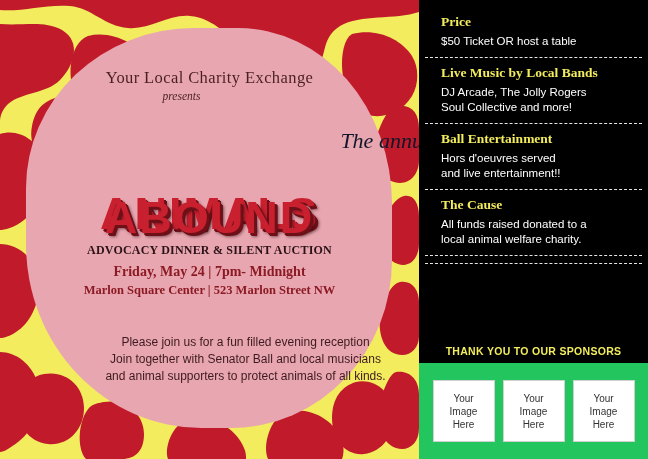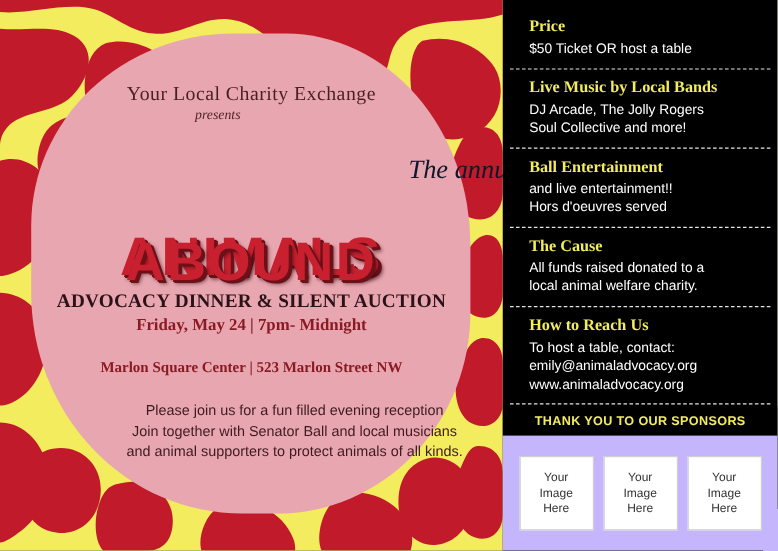--- a/index.html
+++ b/index.html
@@ -103,36 +103,36 @@
   .title-2 {
     top: 192px;
     font-size: 45px;
   }
   .subtitle {
     position: absolute;
     top: 243px;
     width: 419px;
     font-family: "Liberation Serif", serif;
     font-weight: bold;
-    font-size: 16px;
+    font-size: 12px;
     color: #2b1216;
     letter-spacing: 0.2px;
   }
   .date-line {
     position: absolute;
     top: 264px;
     width: 419px;
     font-family: "Liberation Serif", serif;
     font-weight: bold;
     font-size: 14px;
     color: #8b1a24;
   }
   .venue-line {
     position: absolute;
-    top: 299px;
+    top: 283px;
     width: 419px;
     font-family: "Liberation Serif", serif;
     font-weight: bold;
     font-size: 12.5px;
     color: #8b1a24;
   }
   .body-copy {
     position: absolute;
     top: 334px;
     width: 419px;
@@ -197,21 +197,21 @@
     display: flex;
     align-items: center;
     justify-content: center;
   }
   .sponsor-strip {
     position: absolute;
     left: 419px;
     top: 363px;
     width: 229px;
     height: 96px;
-    background: #c4b5fd;
+    background: #22c55e;
     display: flex;
     align-items: center;
     justify-content: center;
     gap: 8px;
   }
   .sponsor-box {
     width: 60px;
     height: 60px;
     background: #ffffff;
     border: 1px solid #d0d0d0;
@@ -288,38 +288,32 @@
 
       <div class="info-block">
         <div class="info-head">Live Music by Local Bands</div>
         <div class="info-line">DJ Arcade, The Jolly Rogers</div>
         <div class="info-line">Soul Collective and more!</div>
       </div>
       <div class="dash-rule"></div>
 
       <div class="info-block">
         <div class="info-head">Ball Entertainment</div>
+        <div class="info-line">Hors d'oeuvres served</div>
         <div class="info-line">and live entertainment!!</div>
-        <div class="info-line">Hors d'oeuvres served</div>
       </div>
       <div class="dash-rule"></div>
 
       <div class="info-block">
         <div class="info-head">The Cause</div>
         <div class="info-line">All funds raised donated to a</div>
         <div class="info-line">local animal welfare charity.</div>
       </div>
       <div class="dash-rule"></div>
 
-      <div class="info-block">
-        <div class="info-head">How to Reach Us</div>
-        <div class="info-line">To host a table, contact:</div>
-        <div class="info-line">emily@animaladvocacy.org</div>
-        <div class="info-line">www.animaladvocacy.org</div>
-      </div>
       <div class="dash-rule"></div>
 
     </div>
   </div>
 
   <div class="sponsor-bar">THANK YOU TO OUR SPONSORS</div>
 
   <div class="sponsor-strip">
     <div class="sponsor-box">
       <div>

